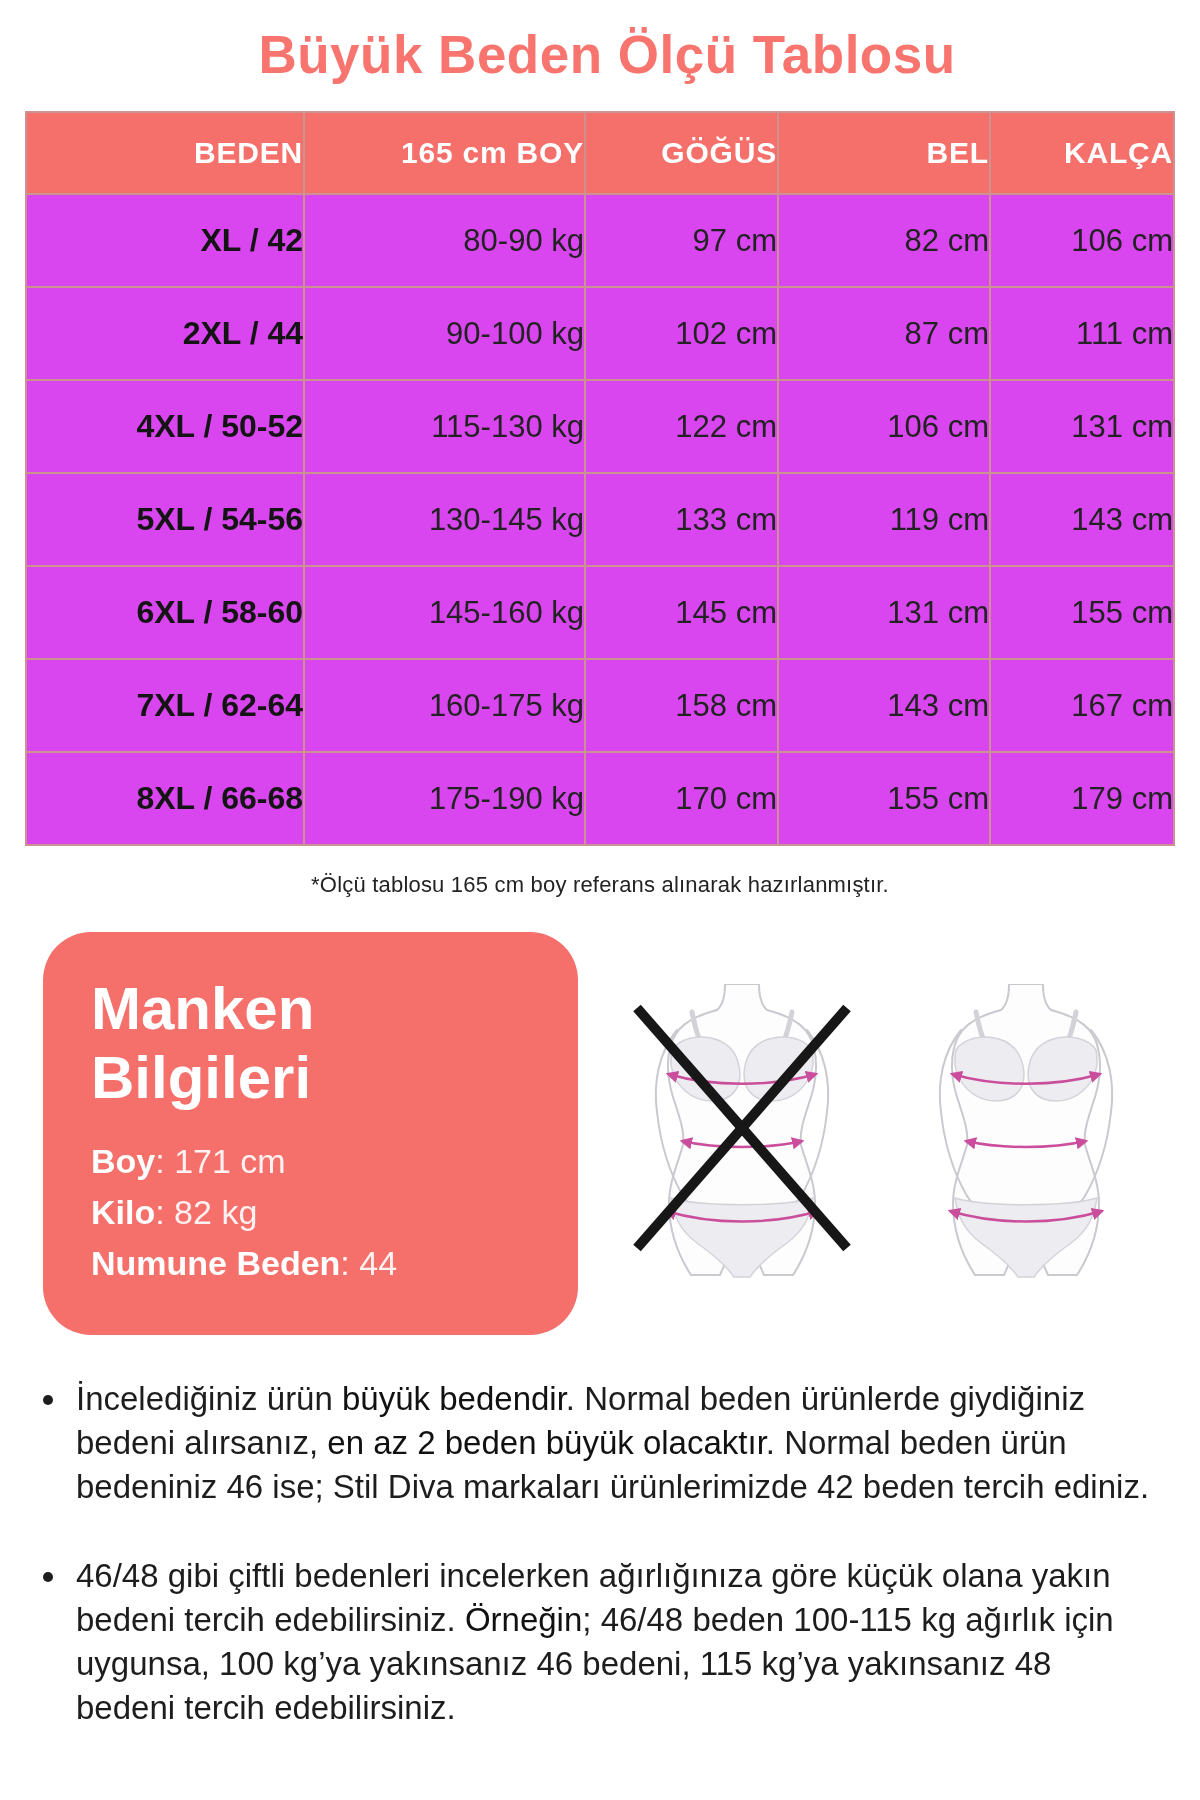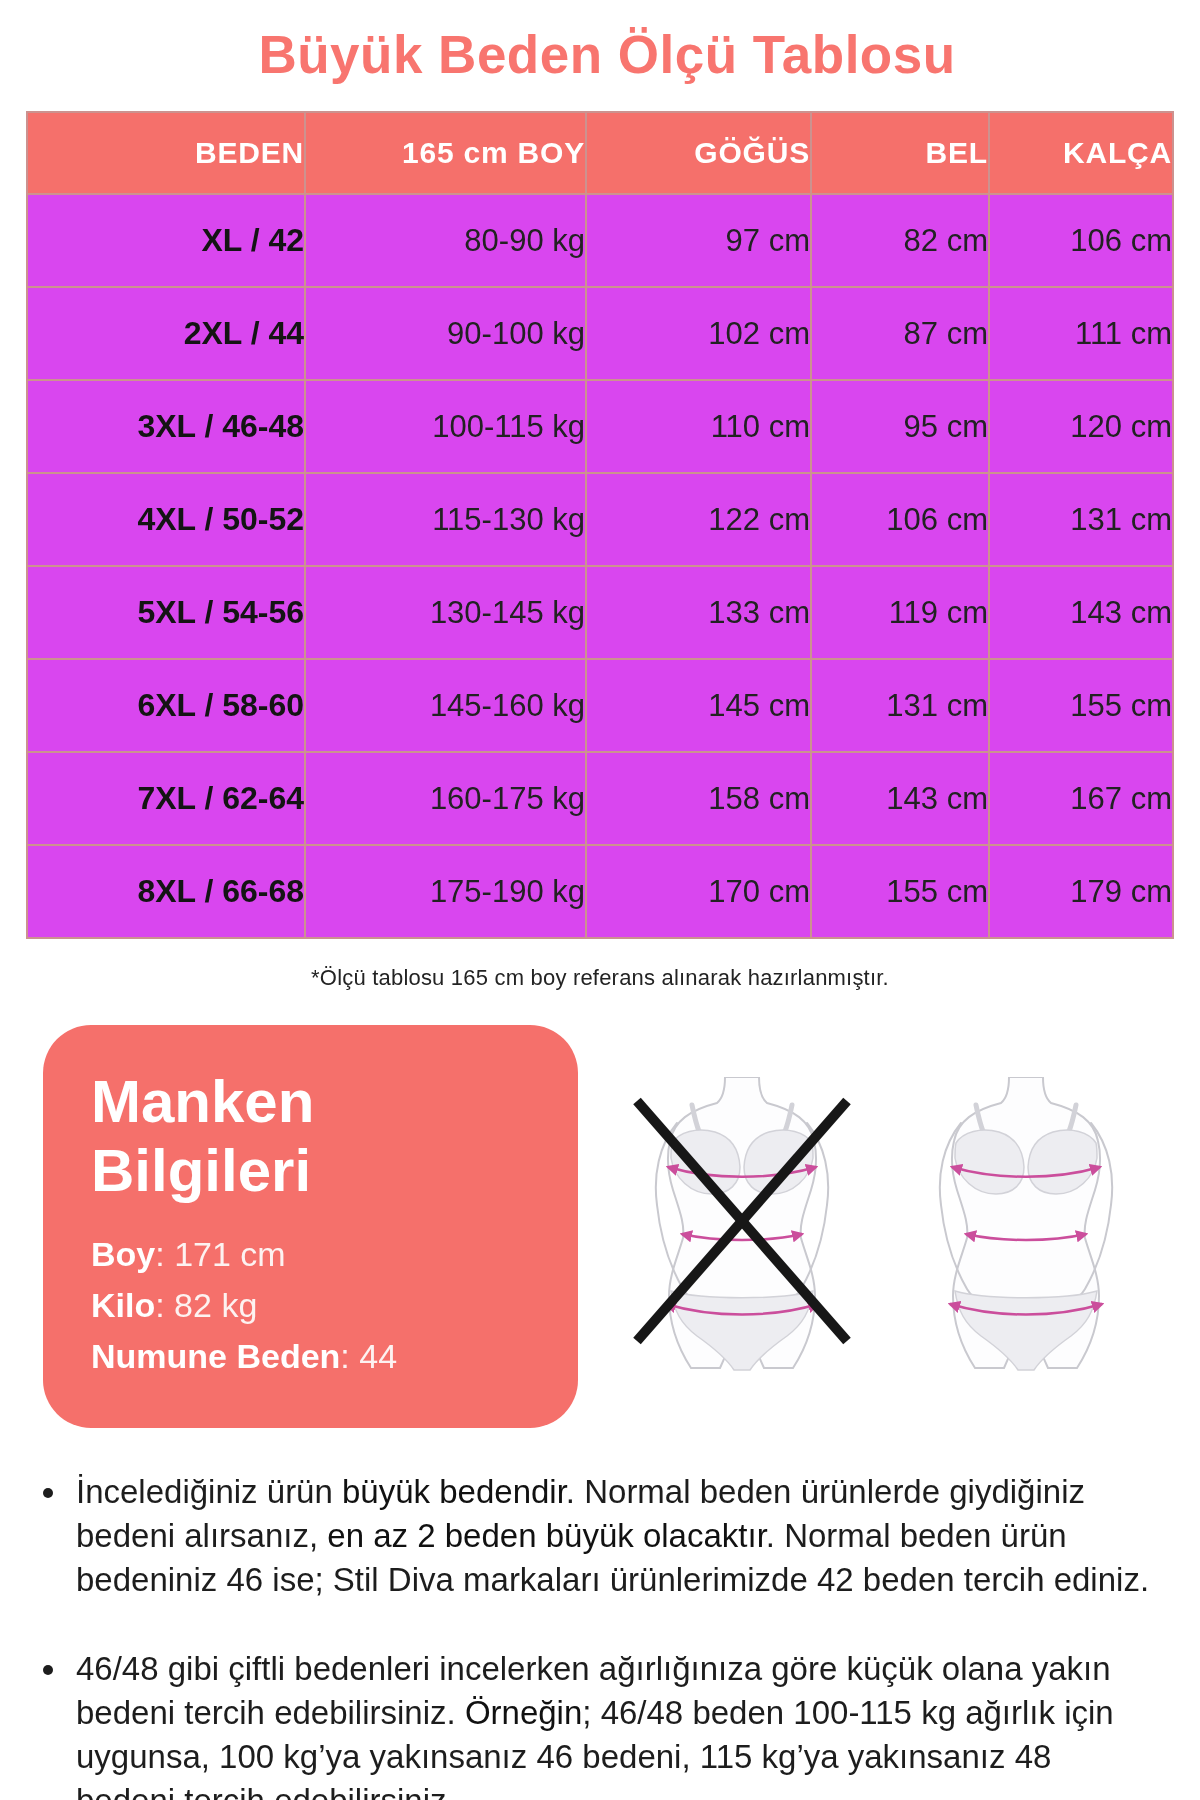--- a/index.html
+++ b/index.html
@@ -25,22 +25,22 @@
   .size-table th {
     background:#f5706b; color:#ffffff; height:82px;
     font-size:30px; font-weight:700; letter-spacing:0.8px;
   }
   .size-table td {
     background:#d946ef; height:93px; font-size:31px; font-weight:400; color:#222222;
   }
   .size-table td.size-col { font-weight:700; color:#141414; font-size:32px; }
   .size-table th:nth-child(1){width:278px}
   .size-table th:nth-child(2){width:281px}
-  .size-table th:nth-child(3){width:225px}
-  .size-table th:nth-child(4){width:178px}
+  .size-table th:nth-child(3){width:193px}
+  .size-table th:nth-child(4){width:212px}
   .size-table th:nth-child(5){width:184px}
   .footnote {
     margin-top:26px; text-align:center;
     font-size:22px; color:#232323; letter-spacing:0.2px;
   }
   .info-row {
     margin:34px 10px 0 43px; display:flex; align-items:center;
   }
   .model-box {
     flex:0 0 535px; background:#f5706b; border-radius:48px;
@@ -87,27 +87,20 @@
           <td>97 cm</td>
           <td>82 cm</td>
           <td>106 cm</td>
         </tr>
         <tr>
           <td class="size-col">2XL / 44</td>
           <td>90-100 kg</td>
           <td>102 cm</td>
           <td>87 cm</td>
           <td>111 cm</td>
-        </tr>
-        <tr>
-          <td class="size-col">3XL / 46-48</td>
-          <td>100-115 kg</td>
-          <td>110 cm</td>
-          <td>95 cm</td>
-          <td>120 cm</td>
         </tr>
         <tr>
           <td class="size-col">4XL / 50-52</td>
           <td>115-130 kg</td>
           <td>122 cm</td>
           <td>106 cm</td>
           <td>131 cm</td>
         </tr>
         <tr>
           <td class="size-col">5XL / 54-56</td>

